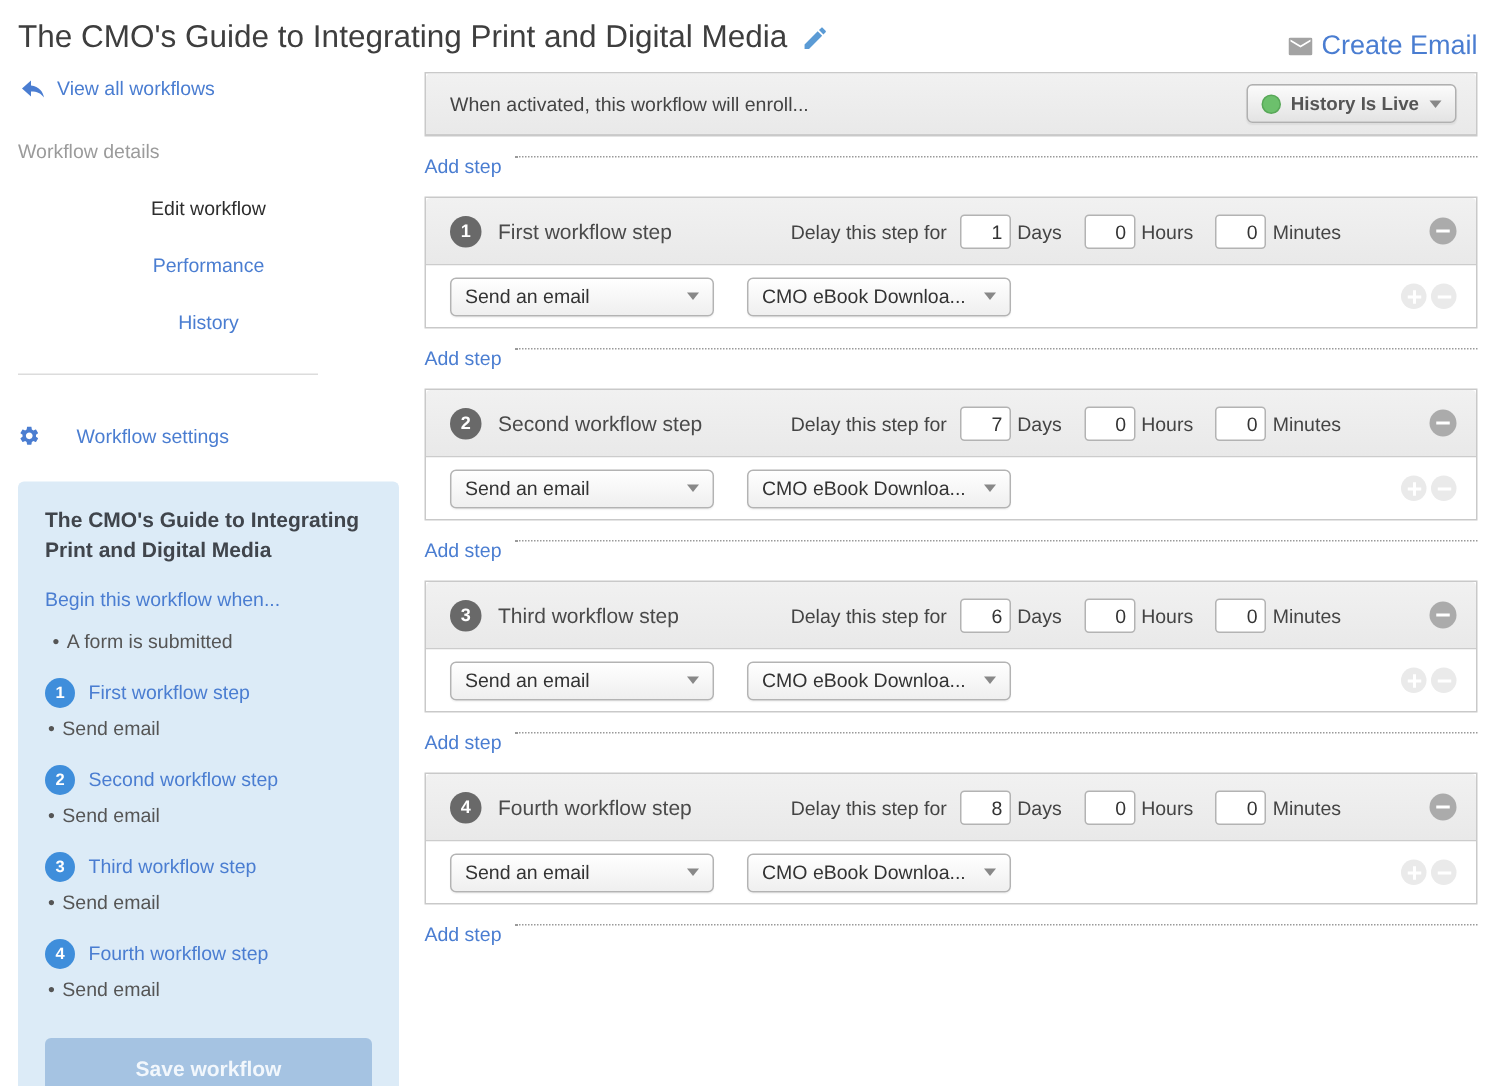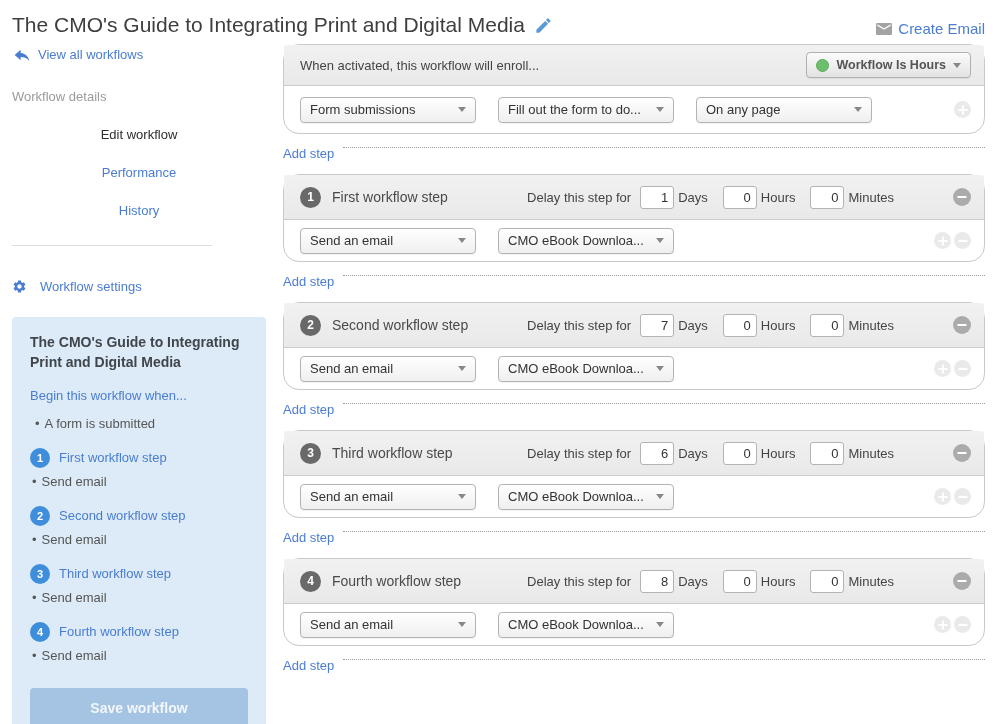--- a/index.html
+++ b/index.html
@@ -12,53 +12,53 @@
     overflow: hidden;
   }
   a { text-decoration: none; }
   .link { color: #4a7dd1; cursor: pointer; }
 
   
   .topbar { display: flex; justify-content: space-between; align-items: flex-start; padding: 13px 22px 0 12px; }
   .title-wrap { display: flex; align-items: center; gap: 9px; }
   .page-title { font-size: 21px; font-weight: 400; color: #3e3e3e; }
   .pencil { width: 19px; height: 19px; cursor: pointer; }
-  .create-email { display: flex; align-items: center; gap: 6px; padding-top: 7px; font-size: 15px; }
+  .create-email { display: flex; align-items: center; gap: 6px; padding-top: 7px; font-size: 18px; }
   .create-email svg { width: 16px; height: 12px; }
 
   
   .content { display: flex; align-items: flex-start; padding: 7px 22px 0 12px; }
   .sidebar { width: 254px; flex: none; }
   .main { flex: 1; margin-left: 17px; }
 
   
   .back-row { display: flex; align-items: flex-end; gap: 8px; margin: 3px 0 0 2px; }
   .back-row svg { width: 16px; height: 14px; }
   .section-label { color: #9b9b9b; margin-top: 27px; }
   .nav-item { margin-top: 23px; display: block; text-align: center; }
   .nav-item.active { color: #2d2d2d; cursor: default; }
   .divider { border: 0; border-top: 1px solid #dcdcdc; width: 200px; margin-top: 27px; }
-  .settings-row { display: flex; align-items: flex-start; gap: 13px; margin-top: 33px; cursor: pointer; }
+  .settings-row { display: flex; align-items: flex-start; gap: 24px; margin-top: 33px; cursor: pointer; }
   .settings-row svg { width: 15px; height: 15px; }
 
   .summary { background: #dcebf7; border-radius: 4px; margin-top: 23px; padding: 16px 18px 20px; }
   .sum-title { font-size: 14px; font-weight: bold; color: #40454c; line-height: 1.42; }
   .begin-link { display: block; margin-top: 15px; }
   .bullet-line { margin-top: 13px; color: #555; padding-left: 5px; }
   .bullet-line .dot { margin-right: 5px; }
   .sum-step { display: flex; align-items: center; gap: 9px; margin-top: 17px; cursor: pointer; }
   .num-badge { width: 20px; height: 20px; flex: none; border-radius: 50%; background: #3f8edb;
                color: #fff; font-size: 11px; font-weight: bold; display: flex; align-items: center; justify-content: center; }
   .sum-detail { margin: 6px 0 0 2px; color: #555; }
   .sum-detail .dot { margin-right: 5px; }
   .save-btn { margin-top: 25px; width: 100%; height: 40px; border: 0; border-radius: 4px;
               background: #a5c3e2; color: #f2f7fc; font-family: Liberation Sans, sans-serif; font-size: 14px; font-weight: bold; cursor: pointer; }
 
   
-  .panel { border: 1px solid #c9c9c9; border-radius: 16px; background: #fff; }
+  .panel { border: 1px solid #c9c9c9; border-radius: 0; background: #fff; }
   .panel-header { background: linear-gradient(#f1f1f1, #e9e9e9); border-bottom: 1px solid #ccc;
                   border-radius: 3px 3px 0 0; display: flex; align-items: center; padding: 0 13px 0 16px; }
   .enroll .panel-header { height: 41px; }
   .enroll .panel-body { height: 47px; }
   .step .panel-header { height: 45px; }
   .step .panel-body { height: 41px; }
   .panel-body { display: flex; align-items: center; padding: 0 13px 0 16px; }
 
   .status-btn { margin-left: auto; height: 26px; display: flex; align-items: center; gap: 7px; padding: 0 9px;
                 border: 1px solid #b0b0b0; border-radius: 4px; background: linear-gradient(#fbfbfb, #e3e3e3);
@@ -167,38 +167,23 @@
     </div>
   </aside>
 
   <main class="main">
 
     <section class="panel enroll">
       <div class="panel-header">
         <span>When activated, this workflow will enroll...</span>
         <button class="status-btn">
           <span class="green-dot"></span>
-          <span>Workflow Is Hours</span>
+          <span>History Is Live</span>
           <span class="caret"></span>
         </button>
-      </div>
-      <div class="panel-body">
-        <div class="dropdown">
-          <span>Form submissions</span>
-          <span class="caret"></span>
-        </div>
-        <div class="dropdown">
-          <span>Fill out the form to do...</span>
-          <span class="caret"></span>
-        </div>
-        <div class="dropdown">
-          <span>On any page</span>
-          <span class="caret"></span>
-        </div>
-        <span class="icon-circle plus faint"></span>
       </div>
     </section>
 
     <div class="add-step-row">
       <a class="link">Add step</a>
       <span class="dotted-line"></span>
     </div>
 
     <section class="panel step">
       <div class="panel-header">

